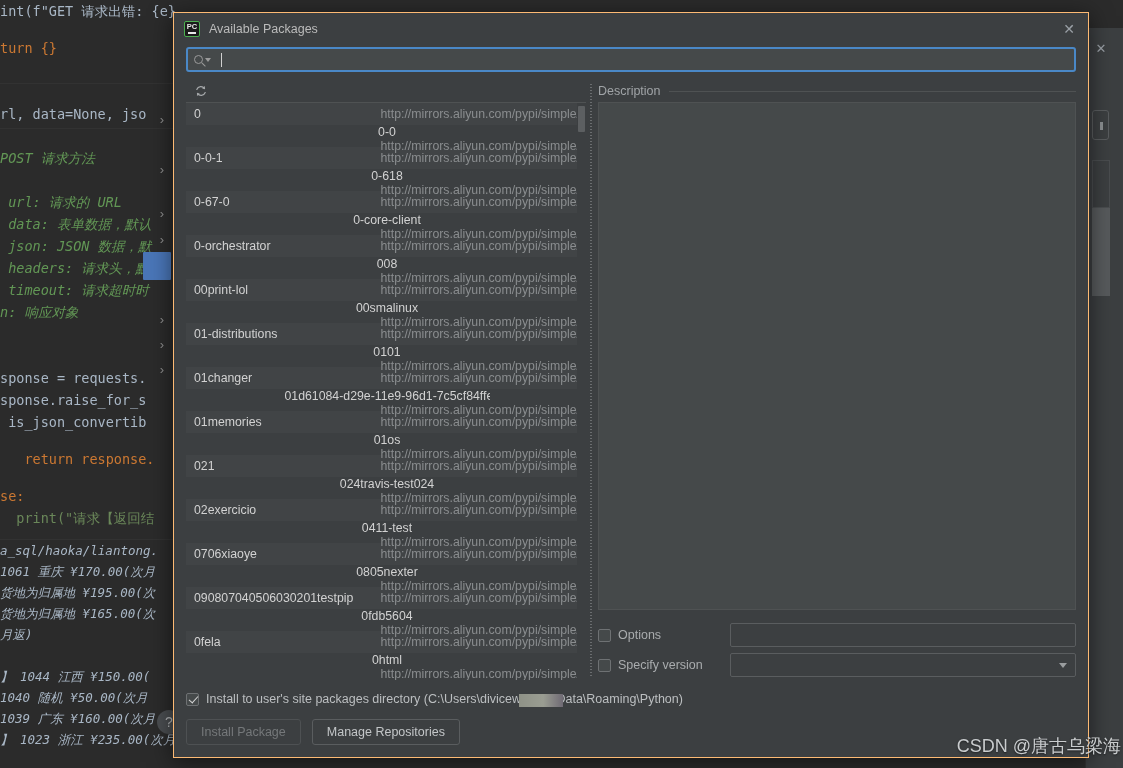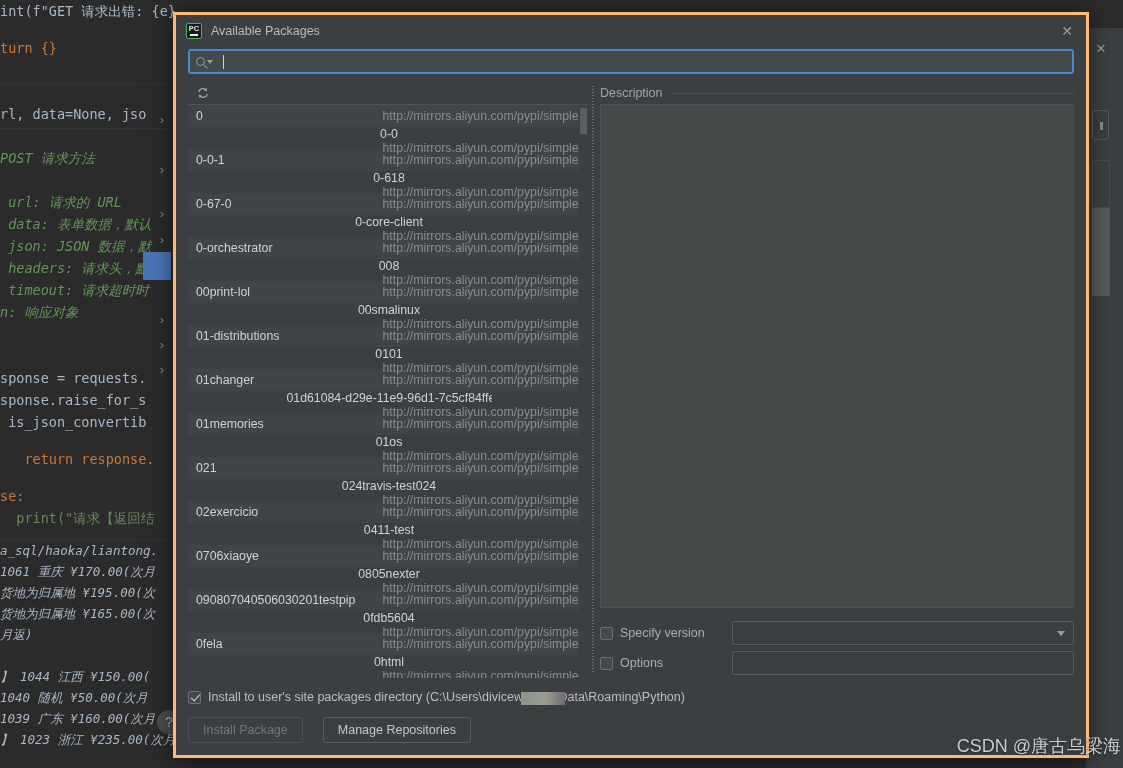--- a/index.html
+++ b/index.html
@@ -91,21 +91,21 @@
     position: absolute; left: 157px; top: 710px; width: 24px; height: 24px;
     border-radius: 50%; background: #4a4d50; color: #b0b3b5;
     font-size: 14px; line-height: 24px; text-align: center;
   }
 
   
   .dialog {
     position: absolute; left: 173px; top: 12px;
     width: 916px; height: 746px;
     background: #3c3f41;
-    border: 3px solid #fdba74;
+    border: 1px solid #fdba74;
     box-shadow: 0 4px 22px rgba(0,0,0,0.55);
     display: flex; flex-direction: column;
   }
   .titlebar {
     height: 32px; flex: 0 0 32px;
     display: flex; align-items: center;
     padding: 0 6px 0 10px;
     background: #3c3f41;
   }
   .pc-icon {
@@ -271,21 +271,21 @@
   }
   .install-chk-row .lbl {
     font-size: 12.5px; color: #bcbfc1; position: relative; white-space: nowrap;
   }
   .redact {
     position: absolute; left: 313px; top: 2px;
     width: 44px; height: 13px;
     background: linear-gradient(90deg,#8f9287 0%,#9a9d92 55%,#6f6a74 100%);
     filter: blur(0.4px);
   }
-  .btn-row { display: flex; align-items: center; gap: 20px; }
+  .btn-row { display: flex; align-items: center; gap: 11px; }
   .btn {
     height: 26px; padding: 0 14px;
     background: #3c3f41; border: 1px solid #5a5d5f; border-radius: 3px;
     color: #c3c6c8; font-size: 12.5px;
     font-family: "Liberation Sans", sans-serif;
     display: flex; align-items: center; justify-content: center;
   }
   .btn.disabled { color: #75787a; border-color: #4e5153; }
 
   
@@ -490,30 +490,30 @@
 
       <div class="right-pane">
         <div class="desc-hdr">
           <span class="lbl">Description</span>
           <span class="rule"></span>
         </div>
         <div class="desc-box"></div>
 
         <div class="opt-row">
           <span class="cbx"></span>
+          <span class="opt-lbl">Options</span>
+          <span class="txtfield"></span>
+        </div>
+
+        <div class="opt-row">
+          <span class="cbx"></span>
           <span class="opt-lbl">Specify version</span>
           <span class="combo">
             <span class="arrow"></span>
           </span>
-        </div>
-
-        <div class="opt-row">
-          <span class="cbx"></span>
-          <span class="opt-lbl">Options</span>
-          <span class="txtfield"></span>
         </div>
       </div>
     </div>
 
     <div class="dlg-footer">
       <div class="install-chk-row">
         <span class="cbx checked"></span>
         <span class="lbl">
           <span>Install to user's site packages directory (C:\Users\</span><span>divicewei</span><span>\AppData\Roaming\Python)</span>
           <span class="redact"></span>

